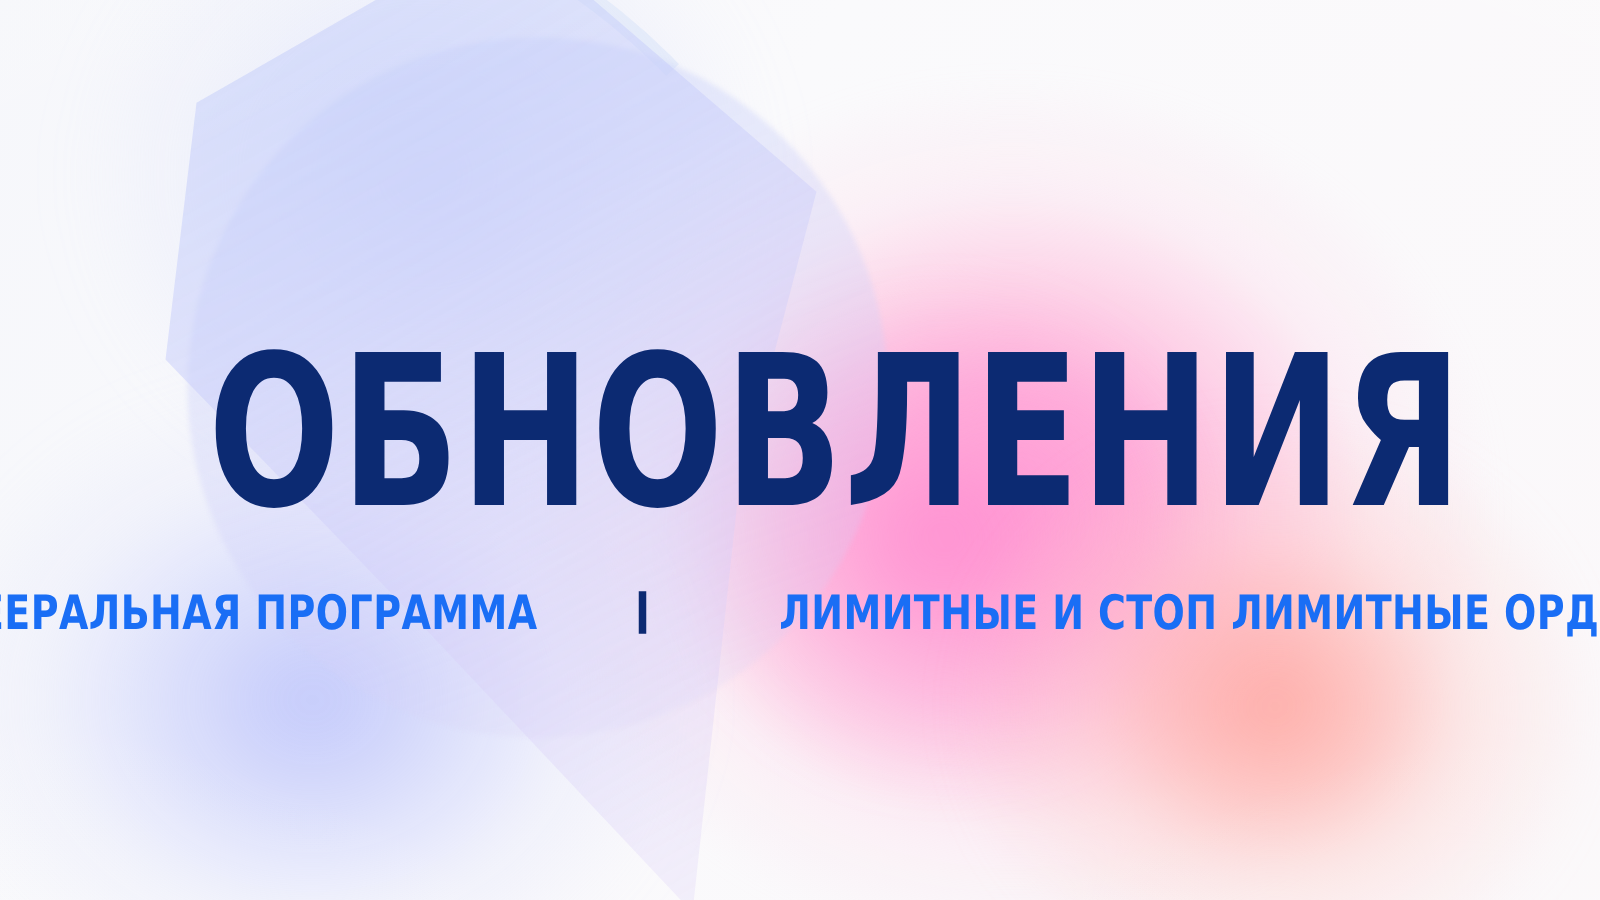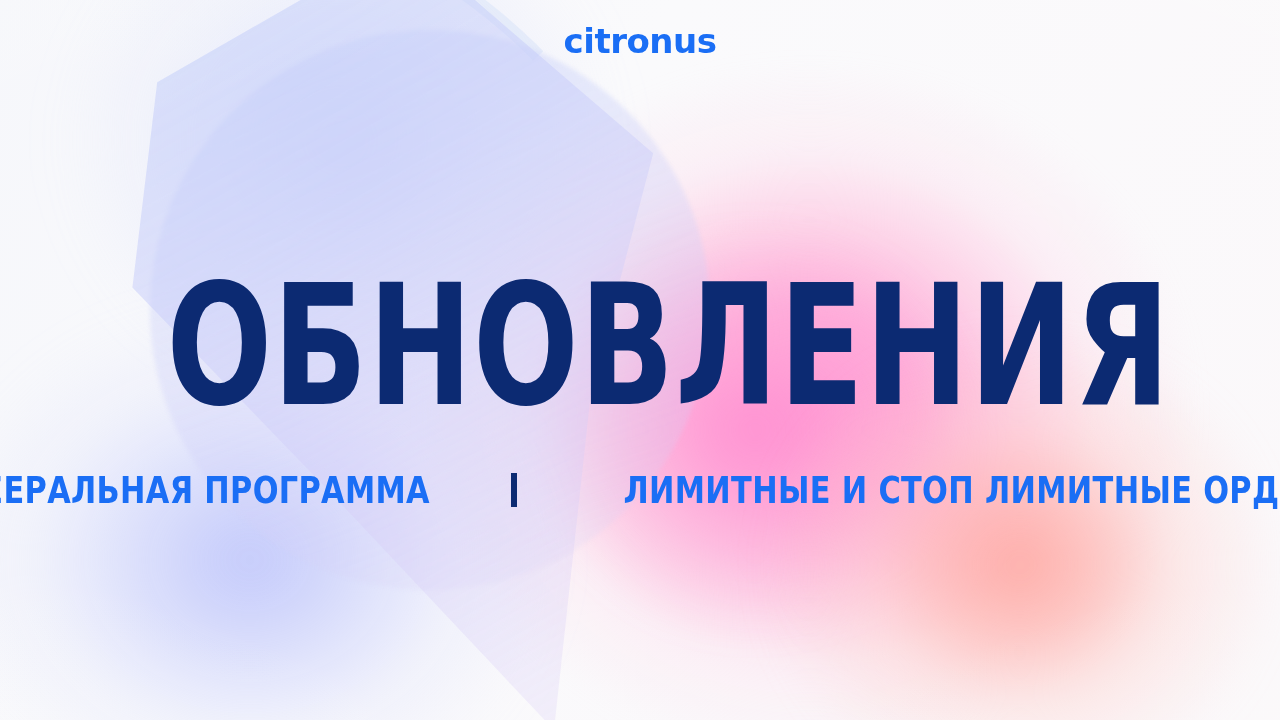--- a/index.html
+++ b/index.html
@@ -285,21 +285,20 @@
   <div class="glow-salmon"></div>
   <div class="glow-lavender"></div>
 
   <div class="petal-round"></div>
   <div class="petal"></div>
 
   <div class="bg-layer sheen"></div>
 
   <div class="content">
 
-    <div class="brand-logo">citronus</div>
 
     <div class="hero-title">ОБНОВЛЕНИЯ</div>
 
     <div class="subtitle-row">
       <span class="subtitle-text">РЕФЕЕРАЛЬНАЯ ПРОГРАММА</span>
       <span class="subtitle-sep"></span>
       <span class="subtitle-text">ЛИМИТНЫЕ И СТОП ЛИМИТНЫЕ ОРДЕРА</span>
     </div>
 
   </div>

